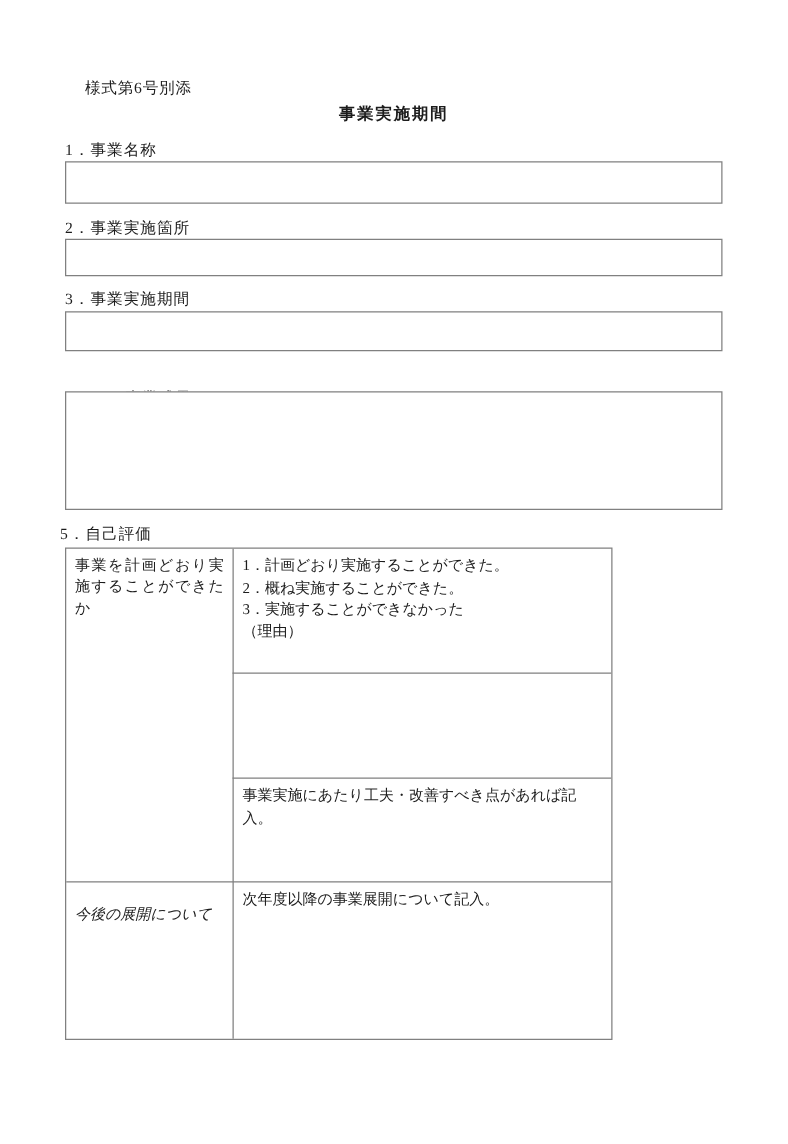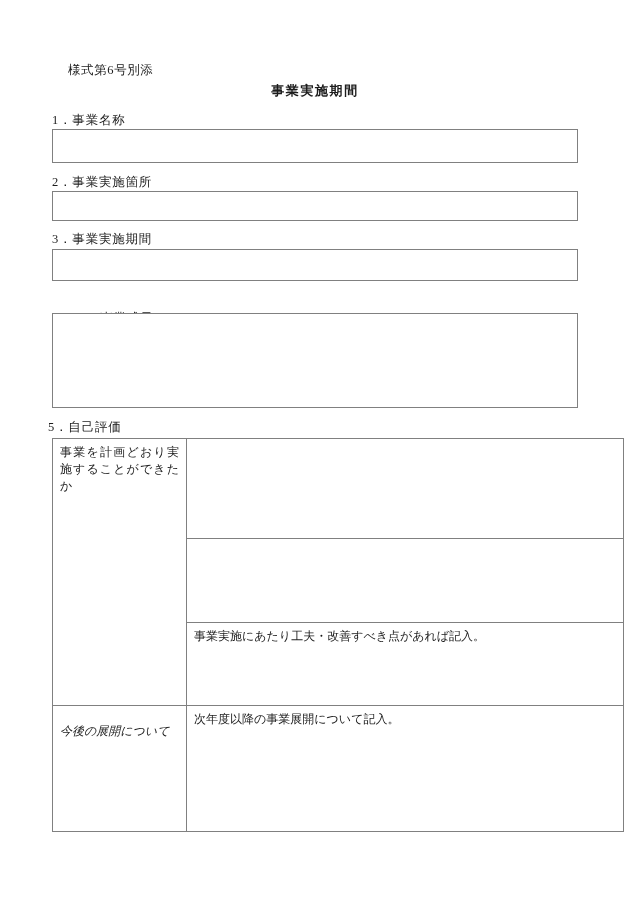--- a/index.html
+++ b/index.html
@@ -58,21 +58,21 @@
     border: 1px solid #808080;
     box-sizing: border-box;
     background: #ffffff;
   }
 
   
   .eval-table {
     position: absolute;
     left: 52px;
     top: 438px;
-    width: 572px;
+    width: 438px;
     height: 394px;
     box-sizing: border-box;
     border: 1px solid #808080;
     background: #ffffff;
   }
   
   .eval-table .col-divider {
     position: absolute;
     left: 133px;
     top: 0;
@@ -161,20 +161,26 @@
 
     <div class="row-divider-right" style="top:99px;"></div>
     <div class="row-divider-right" style="top:183px;"></div>
 
     <div class="row-divider-full" style="top:266px;"></div>
 
     <div class="eval-label justified" style="top:0; height:266px;">
       <p>事業を計画どおり実施することができたか</p>
     </div>
 
+    <div class="eval-content" style="top:0; height:99px;">
+      <p class="opt">1．計画どおり実施することができた。</p>
+      <p class="opt">2．概ね実施することができた。</p>
+      <p class="opt">3．実施することができなかった</p>
+      <p class="opt">（理由）</p>
+    </div>
 
 
     <div class="eval-content" style="top:184px; height:82px;">
       <p>事業実施にあたり工夫・改善すべき点があれば記入。</p>
     </div>
 
     <div class="eval-label" style="top:267px; height:126px;font-style:italic;">
       <p>今後の展開について</p>
     </div>
 

